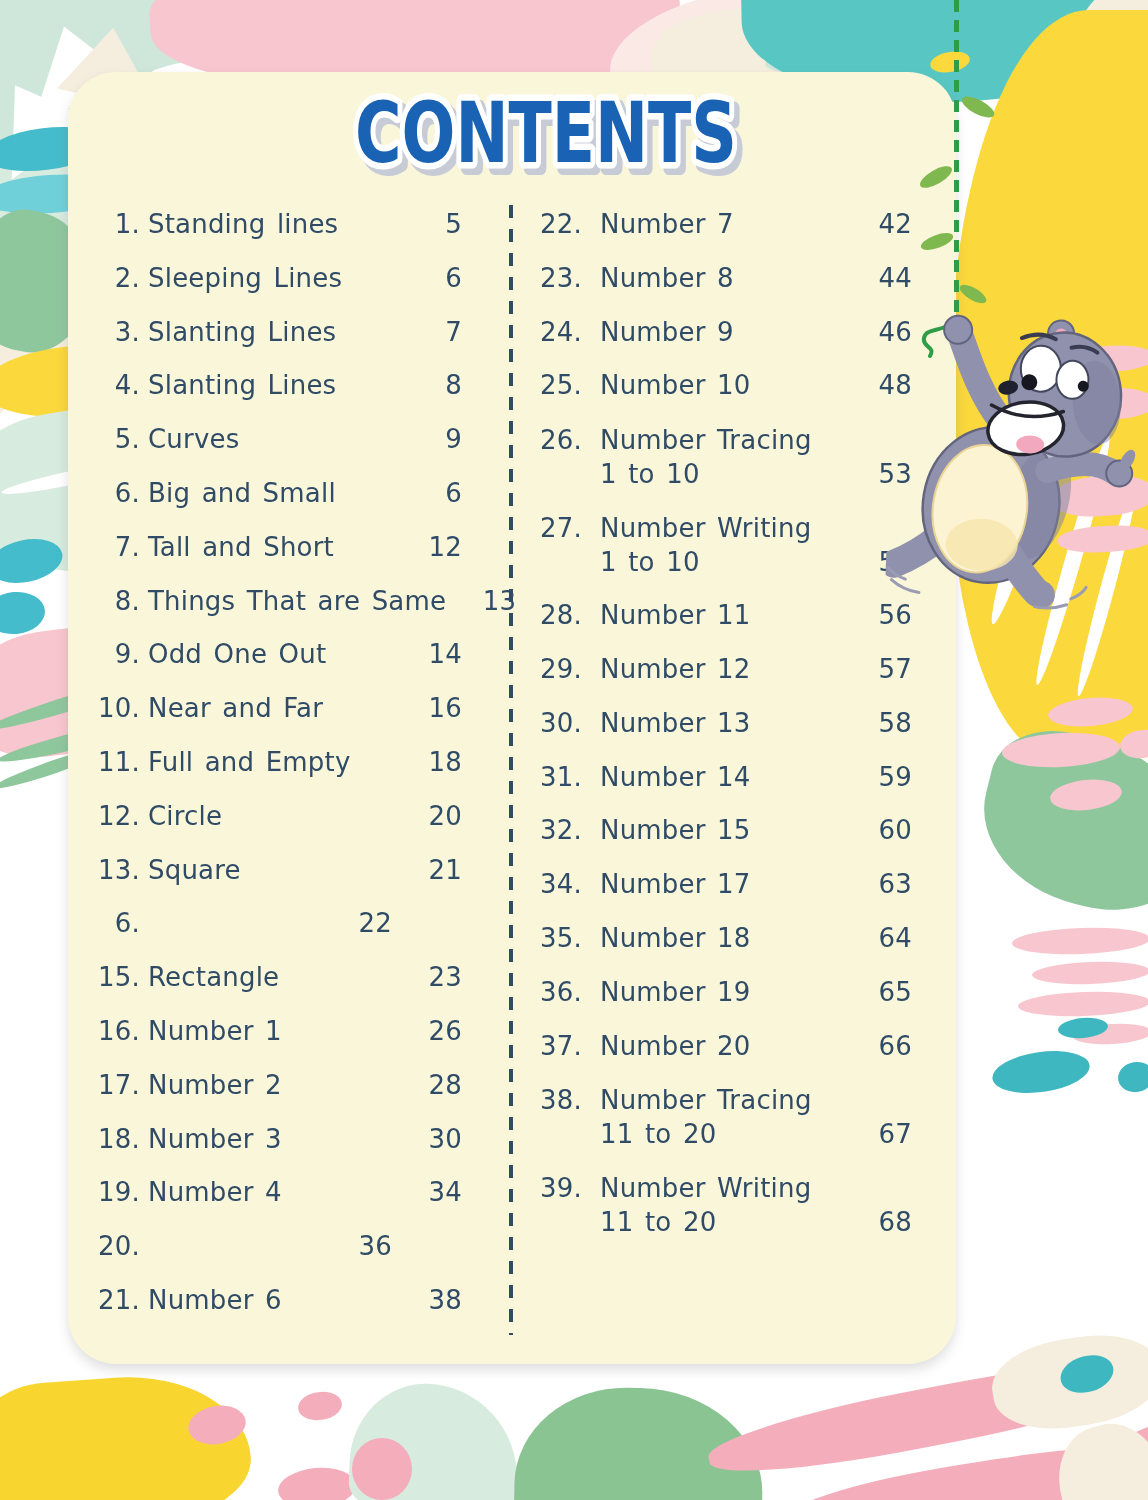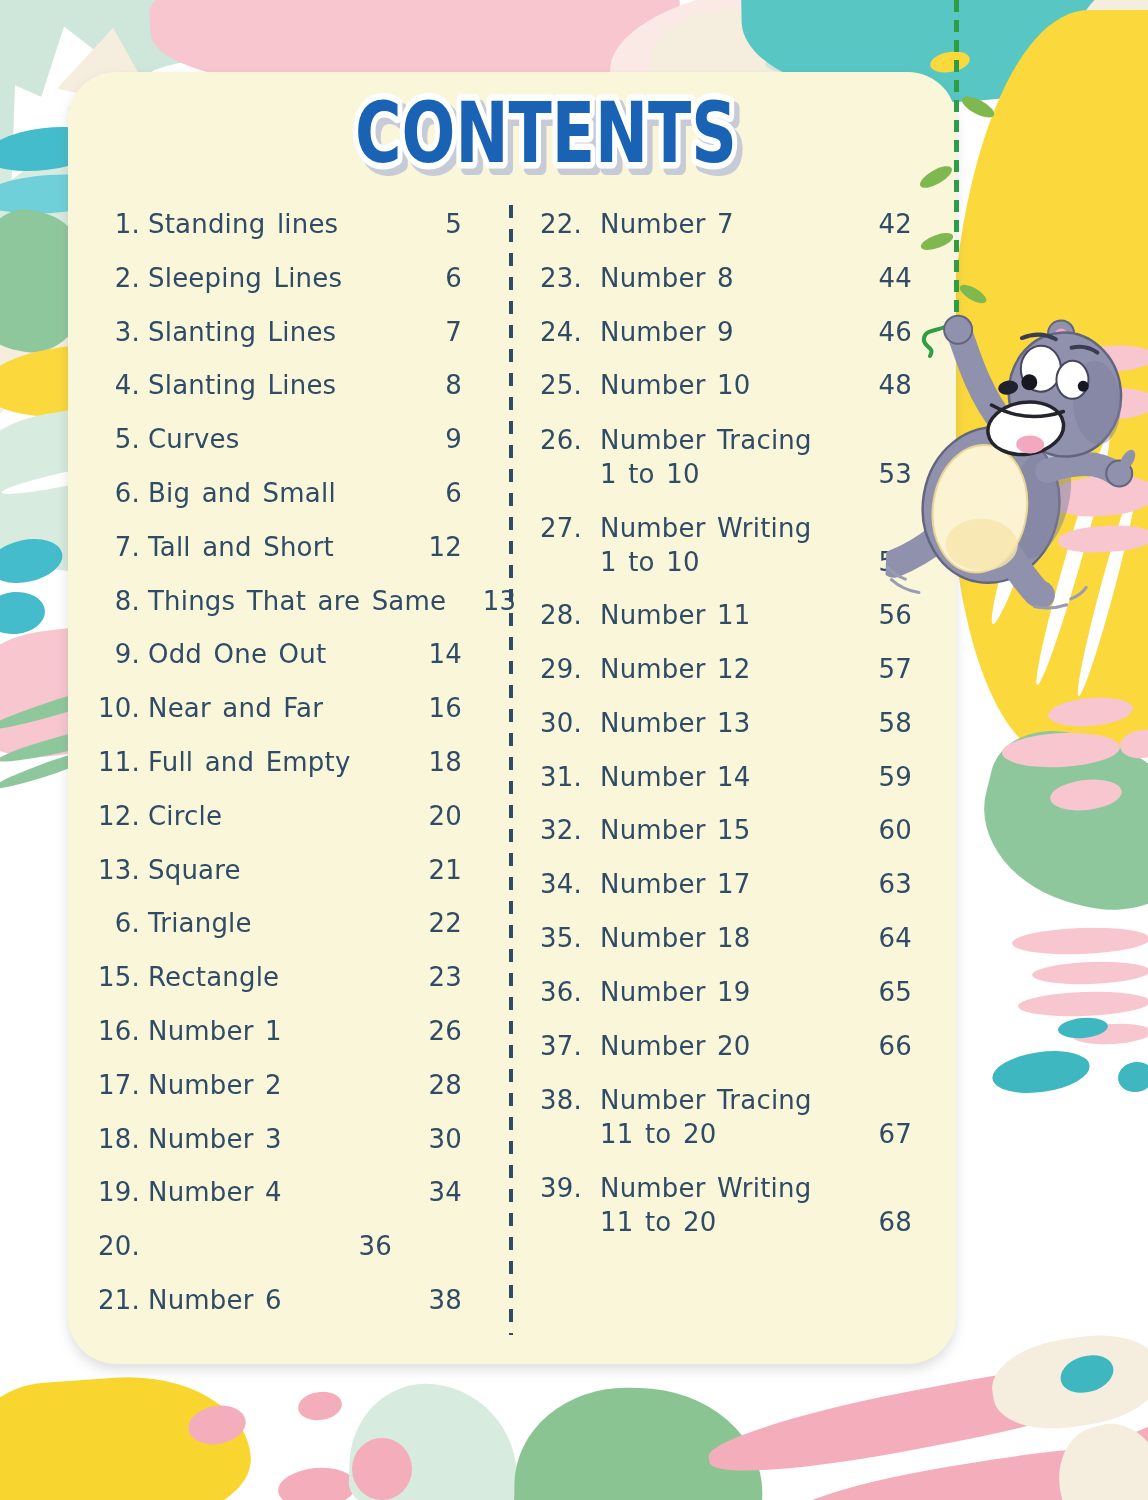--- a/index.html
+++ b/index.html
@@ -189,21 +189,20 @@
     <span class="ttl">Circle</span>
     <span class="pg">20</span>
   </div>
       <div class="row">
     <span class="num">13.</span>
     <span class="ttl">Square</span>
     <span class="pg">21</span>
   </div>
       <div class="row">
     <span class="num">6.</span>
-    <span class="ttl">Triangle</span>
     <span class="pg">22</span>
   </div>
       <div class="row">
     <span class="num">15.</span>
     <span class="ttl">Rectangle</span>
     <span class="pg">23</span>
   </div>
       <div class="row">
     <span class="num">16.</span>
     <span class="ttl">Number 1</span>

